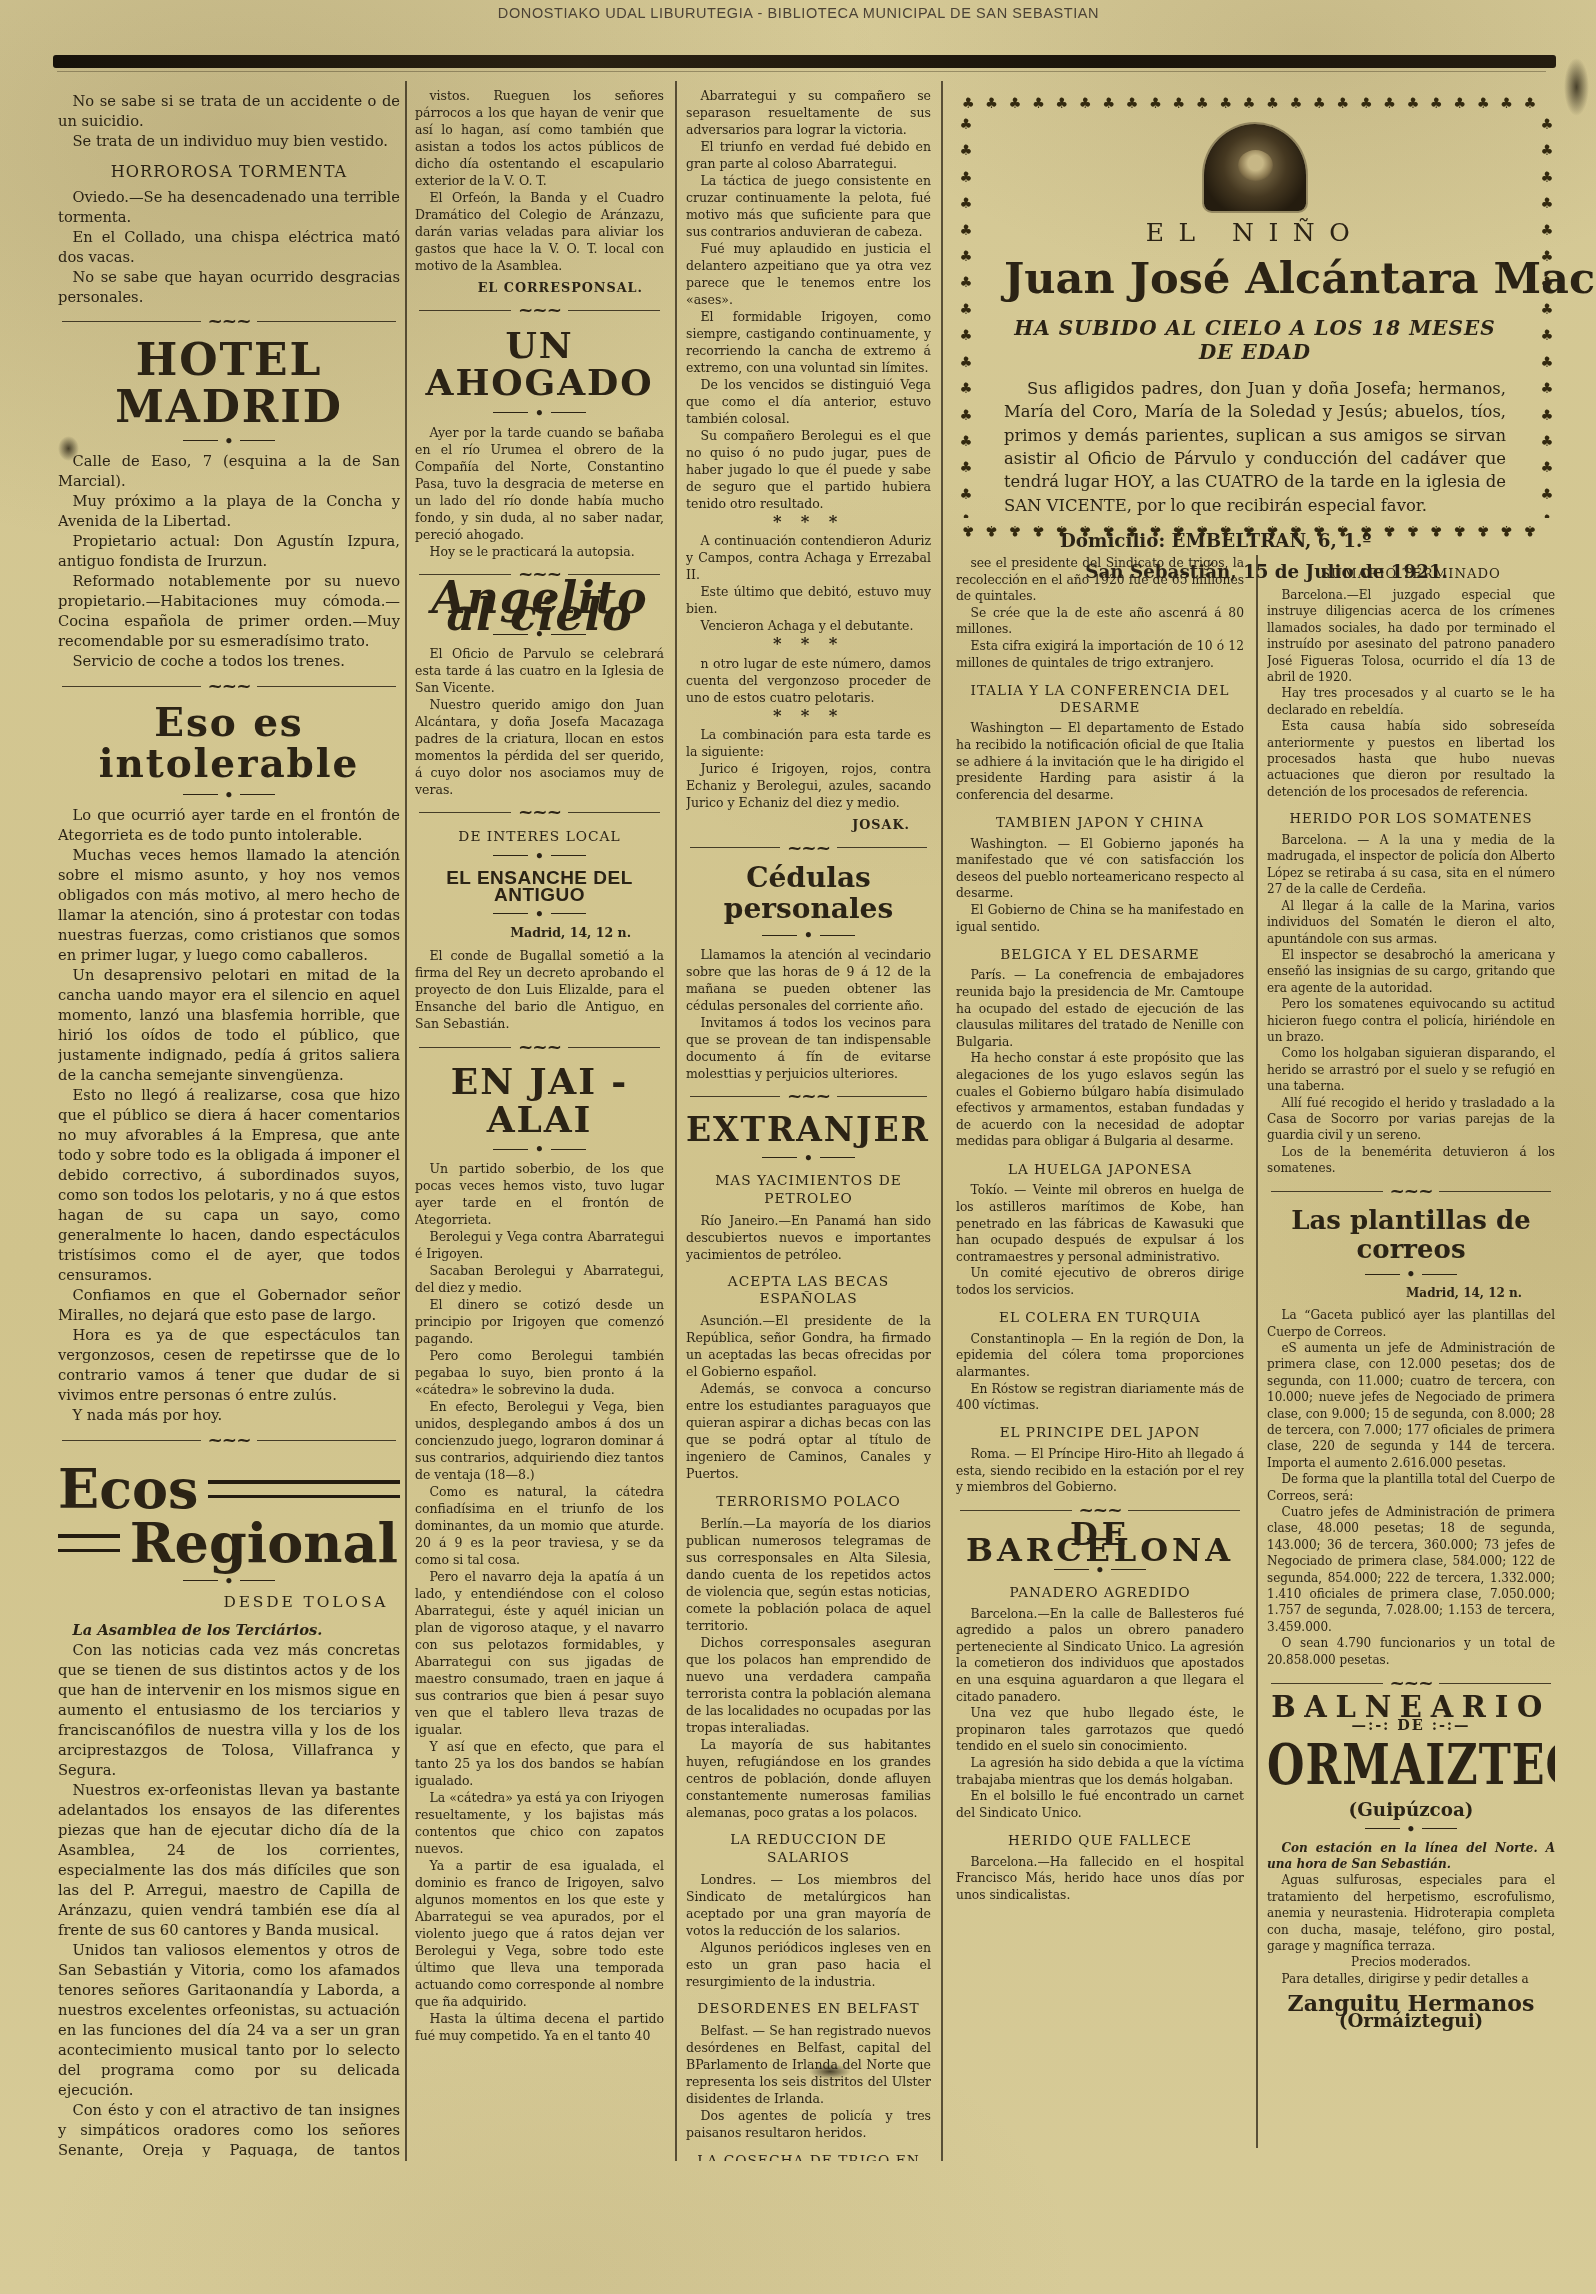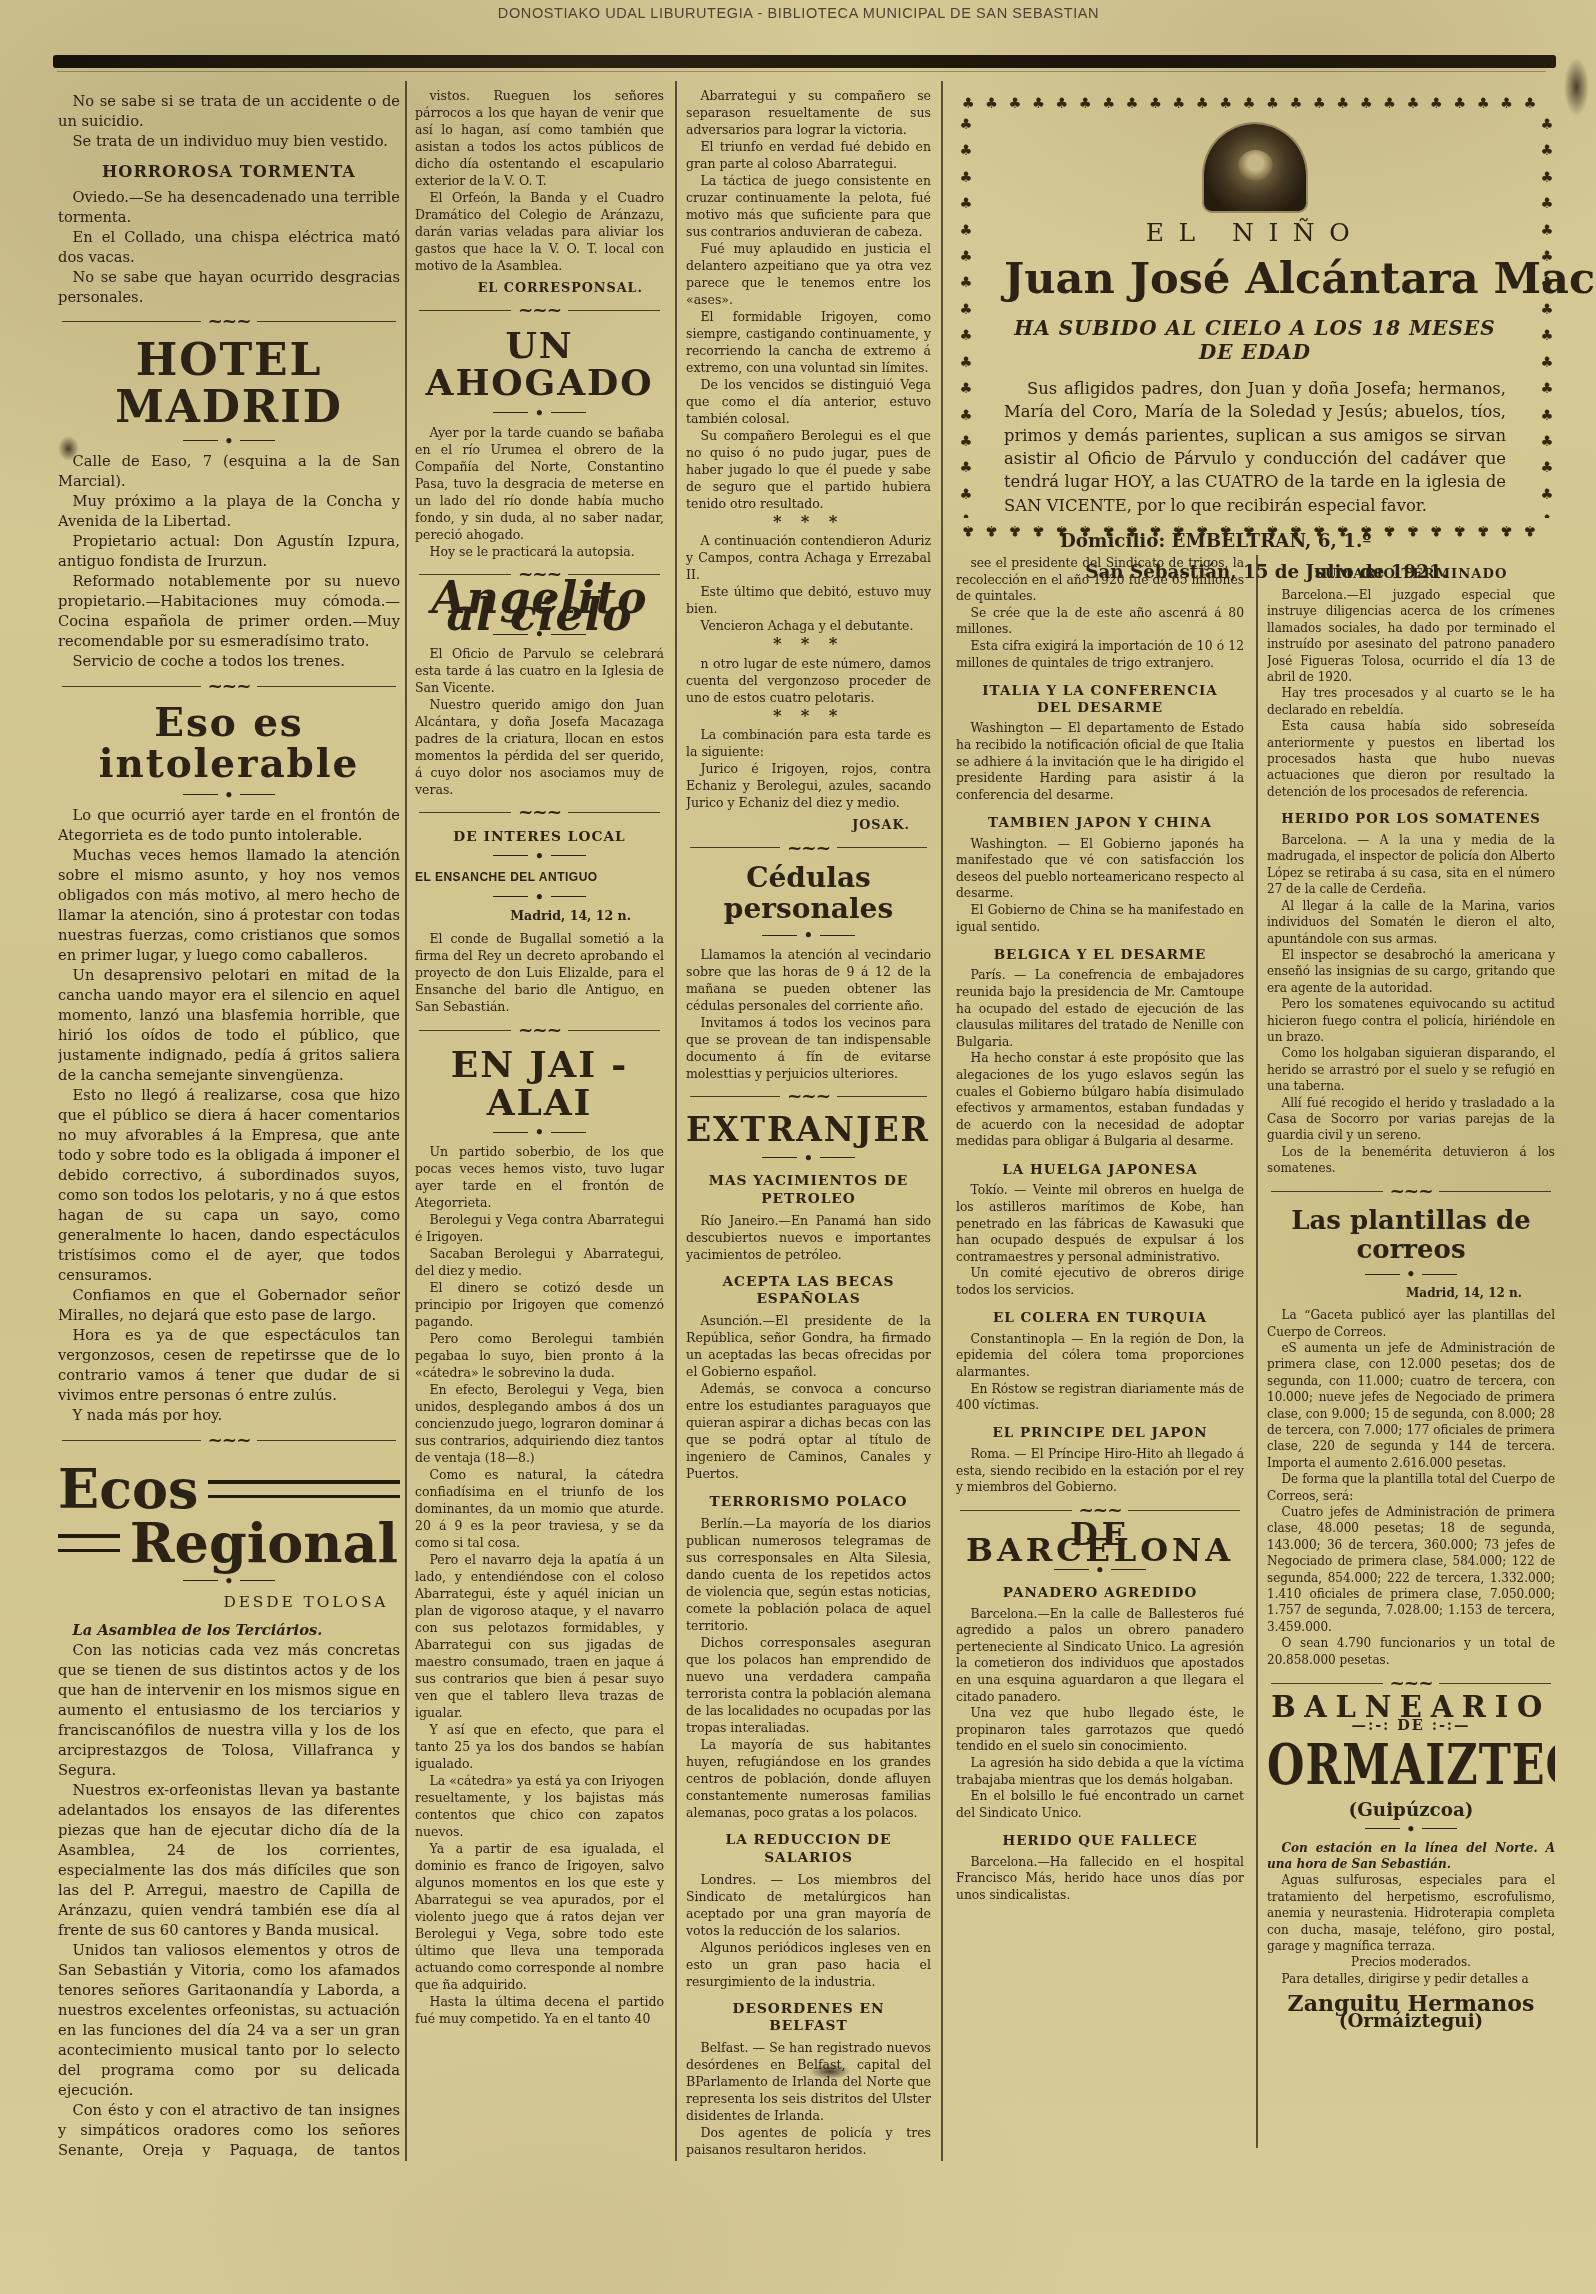--- a/index.html
+++ b/index.html
@@ -21,24 +21,24 @@
   .vdiv{position:absolute;width:1.9px;background:rgba(40,32,18,.72);}
   .col{position:absolute;overflow:hidden;text-align:justify;}
   .col1{left:58px;top:91px;width:342px;height:2066px;font-size:14.7px;line-height:20px;}
   .col2{left:415px;top:87px;width:249px;height:2072px;font-size:12.5px;line-height:17px;}
   .col3{left:686px;top:87px;width:245px;height:2074px;font-size:12.5px;line-height:17px;}
   .col4{left:956px;top:555px;width:288px;height:1599px;font-size:12.3px;line-height:16.6px;}
   .col5{left:1267px;top:555px;width:288px;height:1583px;font-size:12px;line-height:16.4px;}
   .p{margin:0;text-indent:14.5px;}
   .p.italic{font-style:italic;font-weight:bold;}
   .center-line{text-align:center;text-indent:0;}
-  .subhead{text-align:center;text-indent:0;font-weight:bold;font-size:1.1em;
+  .subhead{text-align:center;text-indent:0;font-weight:normal;font-size:1.1em;
     letter-spacing:1px;margin:10.6px 7.7px 4.8px;line-height:1.25;}
-  .subhead2{font-family:"Liberation Sans",sans-serif;text-indent:0;
-    font-weight:bold;font-size:12px;letter-spacing:0.5px;margin:9.7px 0 5.8px;}
+  .subhead2{font-family:"Liberation Sans",sans-serif;text-align:center;text-indent:0;
+    font-weight:bold;font-size:19px;letter-spacing:0.5px;margin:9.7px 0 5.8px;}
   .h-display{text-align:center;text-indent:0;font-weight:bold;margin:11.6px 0 3.9px;
     line-height:1.05;letter-spacing:1.9px;}
   .h-medium{text-align:center;text-indent:0;font-weight:bold;margin:9.7px 0 3.9px;line-height:1.1;}
   .h-script{text-align:center;text-indent:0;font-weight:bold;font-style:italic;
     margin:9.7px 0 3.9px;letter-spacing:1px;}
   .h-slab{text-align:center;text-indent:0;font-weight:bold;letter-spacing:3.9px;margin:9.7px 0 3.9px;}
   .byline{text-align:right;font-weight:bold;letter-spacing:1px;padding-right:21px;
     margin:4.8px 0;font-size:1.02em;}
   .dateline{text-align:right;font-weight:bold;padding-right:33px;margin:5.8px 0;}
   .caps-right{text-align:right;letter-spacing:2.9px;padding-right:11.6px;margin:7.7px 0;font-size:1.05em;}

